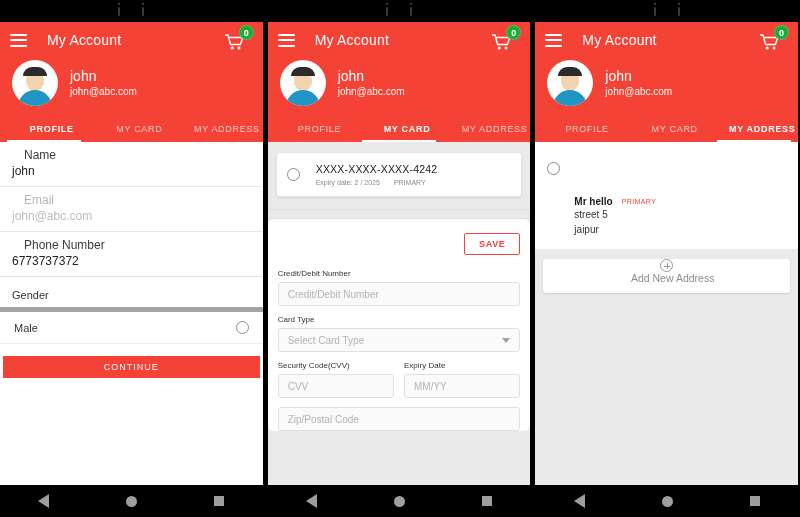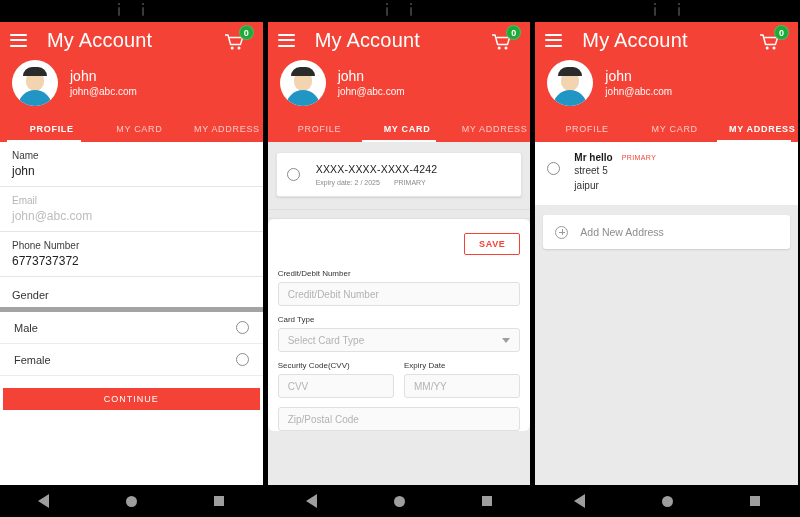--- a/index.html
+++ b/index.html
@@ -27,21 +27,21 @@
     display: flex; align-items: center; justify-content: center; gap: 22px;
   }
   .sb-dot { width: 2px; height: 9px; background: #3a3a3a; border-radius: 1px; position: relative; }
   .sb-dot:after { content:""; position:absolute; left:0; top:-4px; width:2px; height:2px; background:#3a3a3a; }
 
   
   .appbar { background: #F44336; flex: 0 0 auto; padding: 0 0 0 0; position: relative; }
   .appbar-top { height: 36px; display: flex; align-items: center; padding: 0 10px; }
   .hamburger { width: 17px; height: 13px; display: flex; flex-direction: column; justify-content: space-between; cursor: pointer; }
   .hamburger span { display: block; height: 2px; background: #fff; border-radius: 1px; }
-  .appbar-title { color: #fff; font-size: 20px; margin-left: 20px; letter-spacing: .2px; }
+  .appbar-title { color: #fff; font-size: 14px; margin-left: 20px; letter-spacing: .2px; }
   .cart-wrap { margin-left: auto; position: relative; width: 30px; height: 26px; }
   .cart-icon { position: absolute; left: 2px; top: 7px; }
   .cart-badge {
     position: absolute; right: -1px; top: -2px;
     width: 15px; height: 15px; border-radius: 50%;
     background: #1faa39; color: #fff; font-size: 9px; font-weight: bold;
     display: flex; align-items: center; justify-content: center;
     border: 1px solid #ffffff33;
   }
 
@@ -68,21 +68,21 @@
     content: ""; position: absolute; left: 8%; right: 8%; bottom: 0;
     height: 2px; background: #fff;
   }
 
   
   .content { flex: 1 1 auto; overflow: hidden; position: relative; background: #fff; }
   .content.grey { background: #EAEAEA; }
 
   
   .field { padding: 7px 12px 6px 12px; border-bottom: 1px solid #e6e6e6; }
-  .field-label { font-size: 10px; color: #3b3b3b; line-height: 13px; }
+  .field-label { font-size: 12px; color: #3b3b3b; line-height: 13px; margin-left: 12px; }
   .field-label.dim { color: #b5b5b5; }
   .field-value { font-size: 12px; color: #222; line-height: 18px; }
   .field-value.dim { color: #bdbdbd; }
   .gender-head { padding: 12px 12px 6px 12px; font-size: 11px; color: #333; border-bottom: 5px solid #a3a3a3; }
   .radio-row {
     display: flex; align-items: center; justify-content: space-between;
     padding: 9px 14px; border-bottom: 1px solid #ececec; cursor: pointer;
   }
   .radio-row span { font-size: 11px; color: #333; }
   .radio {
@@ -119,29 +119,29 @@
   .f-input.select { justify-content: space-between; }
   .caret { width: 0; height: 0; border-left: 4px solid transparent; border-right: 4px solid transparent; border-top: 5px solid #9e9e9e; }
   .f-gap { height: 9px; }
   .two-col { display: flex; gap: 10px; }
   .two-col > div { flex: 1; }
   .hint { font-size: 6.5px; color: #9a9a9a; line-height: 9px; margin-top: 6px; }
 
   
   .addr-card { background: #fff; padding: 10px 12px 12px 12px; display: flex; }
   .addr-radio-col { padding-top: 10px; }
-  .addr-body { margin-left: 14px; }
+  .addr-body { margin-left: 14px; margin-top: 44px; }
   .addr-name-row { display: flex; align-items: center; gap: 9px; }
   .addr-name { font-size: 10px; font-weight: bold; color: #1a1a1a; }
   .badge-primary { font-size: 7px; color: #F44336; letter-spacing: .4px; }
   .addr-line { font-size: 10px; color: #333; line-height: 15px; }
   .add-new {
     margin: 10px 8px 0 8px; background: #fff; border-radius: 3px;
     box-shadow: 0 1px 2px rgba(0,0,0,.13);
-    height: 34px; display: flex; align-items: center; padding: 0 12px; cursor: pointer;
+    height: 34px; display: flex; align-items: center; padding: 0 12px; cursor: pointer; flex-direction: column;
   }
   .plus-icon {
     width: 13px; height: 13px; border-radius: 50%; border: 1px solid #9a9a9a;
     position: relative; flex: 0 0 13px;
   }
   .plus-icon:before, .plus-icon:after {
     content: ""; position: absolute; background: #9a9a9a;
   }
   .plus-icon:before { left: 2.5px; top: 5.5px; width: 6px; height: 1px; }
   .plus-icon:after { left: 5.5px; top: 2.5px; width: 1px; height: 6px; }
@@ -215,24 +215,20 @@
       </div>
       <div class="field">
         <div class="field-label">Phone Number</div>
         <div class="field-value">6773737372</div>
       </div>
 
       <div class="gender-head">Gender</div>
 
       <div class="radio-row">
         <span>Male</span>
-        <div class="radio"></div>
-      </div>
-      <div class="radio-row">
-        <span>Female</span>
         <div class="radio"></div>
       </div>
 
       <div class="continue-btn">CONTINUE</div>
     </div>
 
     <div class="navbar">
       <div class="nav-back"></div>
       <div class="nav-home"></div>
       <div class="nav-recent"></div>

